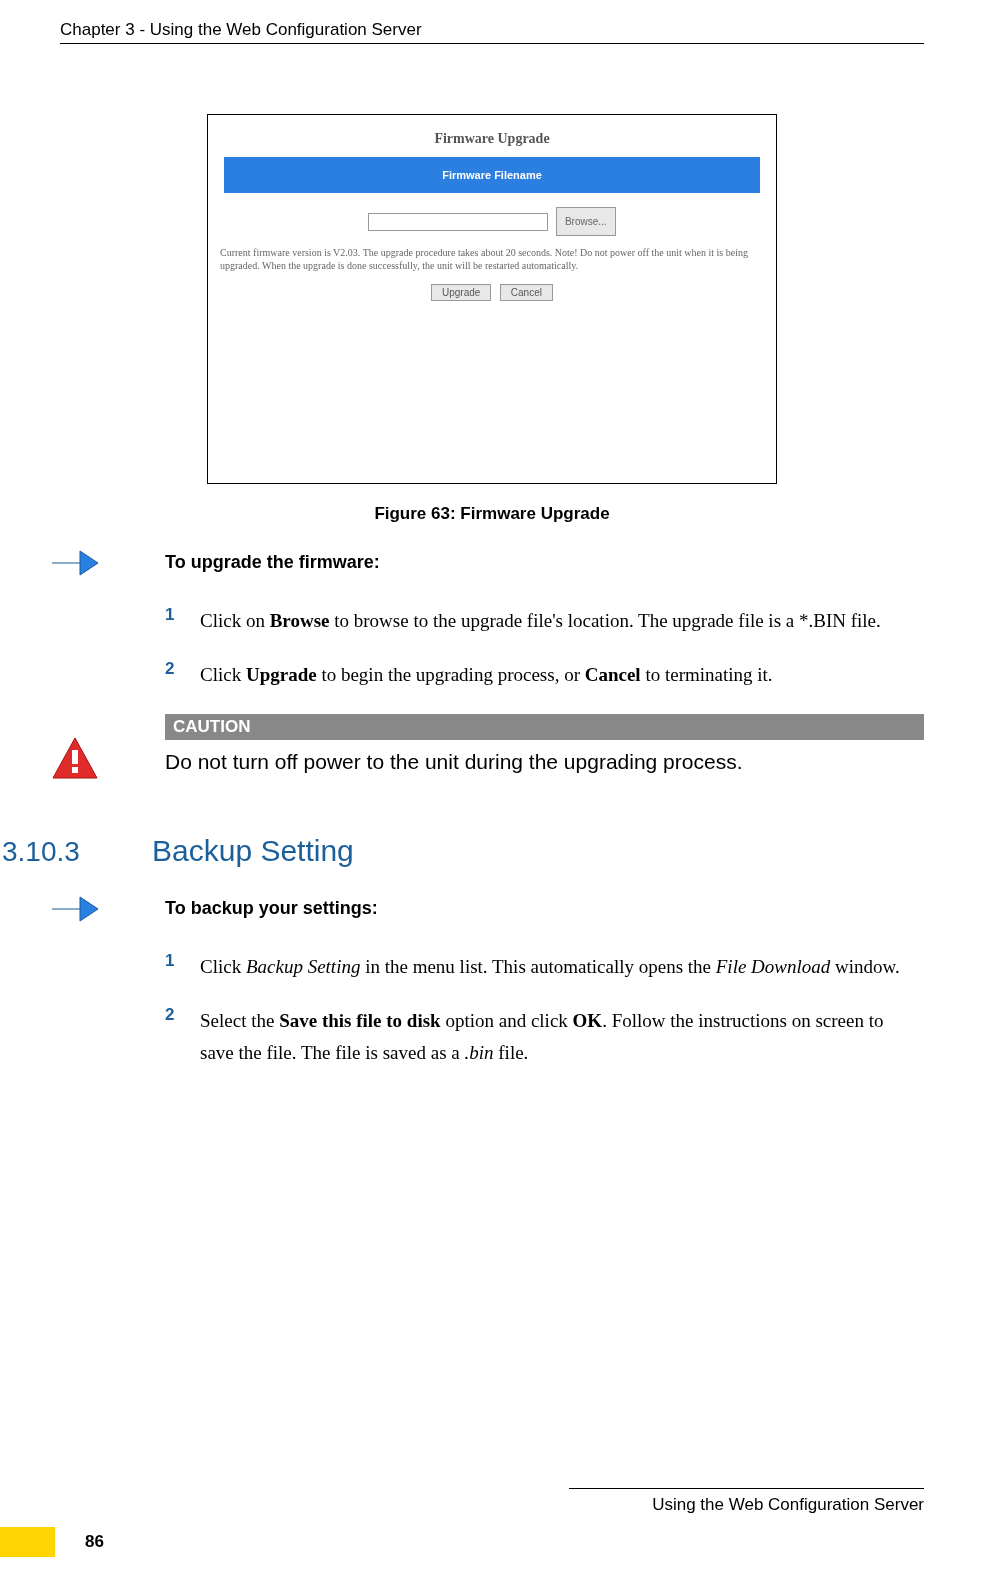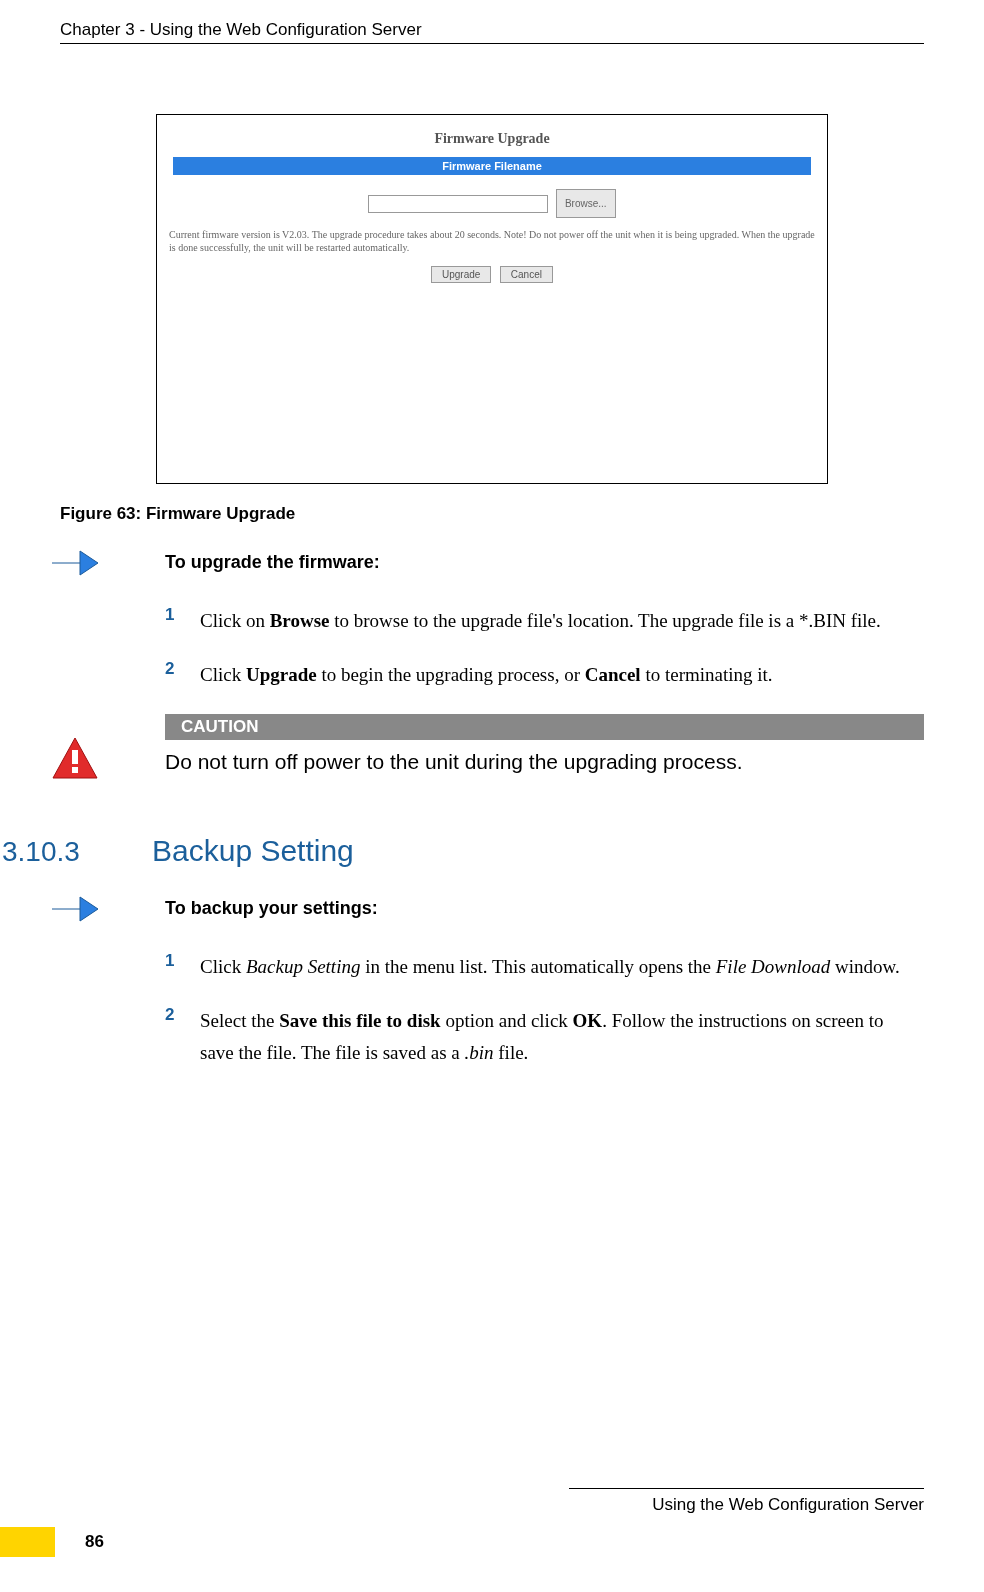--- a/index.html
+++ b/index.html
@@ -17,21 +17,21 @@
     }
     .header {
       border-bottom: 1.5px solid #000;
       padding-bottom: 3px;
       margin-bottom: 70px;
     }
     .header-text {
       font-size: 17px;
     }
     .screenshot-container {
-      width: 672px;
+      width: 570px;
       height: 370px;
       border: 1.5px solid #000;
       margin: 0 auto 20px auto;
       padding: 8px;
       position: relative;
     }
     .screenshot-inner {
       width: 100%;
       text-align: center;
     }
@@ -40,21 +40,21 @@
       font-weight: bold;
       font-size: 14px;
       color: #555;
       margin: 8px 0 10px 0;
     }
     .fw-bar {
       background: #2B7FE0;
       color: #fff;
       font-size: 11px;
       font-weight: bold;
-      padding: 3px;
+      padding: 12px;
       margin: 0 8px 14px 8px;
     }
     .fw-input-row {
       margin-bottom: 10px;
     }
     .fw-input {
       width: 180px;
       height: 18px;
       border: 1px solid #999;
       display: inline-block;
@@ -86,20 +86,21 @@
     .fw-btn {
       display: inline-block;
       border: 1px solid #999;
       background: #e8e8e8;
       font-size: 10px;
       padding: 2px 10px;
       color: #555;
       margin: 0 2px;
     }
     .figure-caption {
+      text-align: center;
       font-weight: bold;
       font-size: 17px;
       margin-bottom: 28px;
     }
     .content-block {
       margin-left: 105px;
       margin-right: 10px;
       position: relative;
     }
     .arrow-icon {
@@ -158,21 +159,21 @@
       position: absolute;
       left: -115px;
       top: 22px;
       width: 50px;
       height: 45px;
     }
     .caution-header {
       background: #888;
       color: #fff;
       font-weight: bold;
-      padding: 3px 16px;
+      padding: 3px 8px;
       font-size: 17px;
     }
     .caution-text {
       font-size: 21px;
       padding: 10px 0 0 0;
     }
     .section-row {
       display: flex;
       align-items: baseline;
       margin-bottom: 30px;

